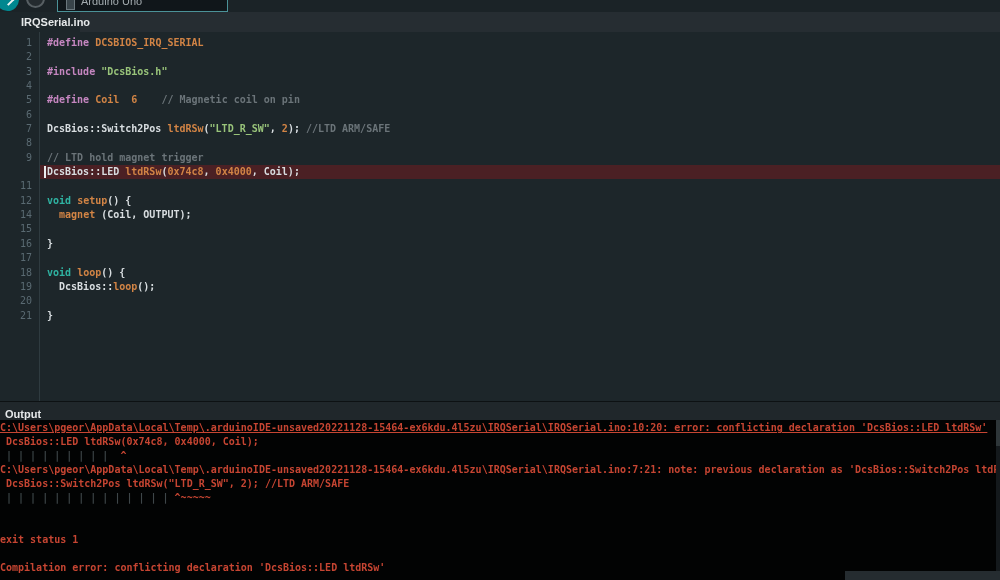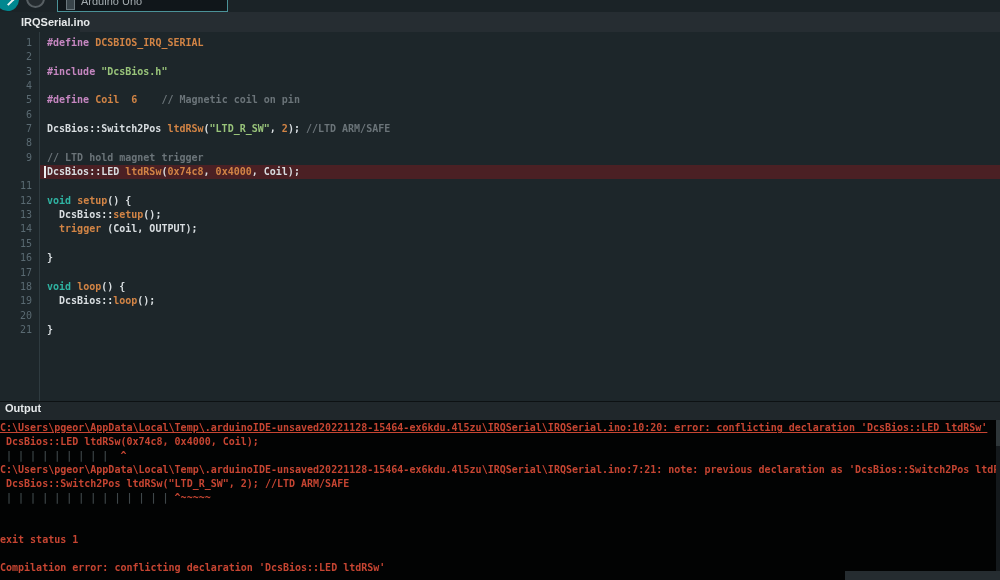--- a/index.html
+++ b/index.html
@@ -34,21 +34,21 @@
   .cursor{position:absolute;left:-3px;top:1px;width:2px;height:12px;background:#e9edef;}
   .tk-pp{color:#c586c0;}
   .tk-id{color:#d28445;}
   .tk-str{color:#99c47a;}
   .tk-cm{color:#6b7479;}
   .tk-kw{color:#2fb3a2;}
   .tk-tx{color:#d8dde0;}
 
   
   .output-header{position:absolute;top:401px;left:0;right:0;height:19px;background:#20272b;border-top:1px solid #0d1113;
-                 color:#e6e9eb;font-size:11px;font-weight:bold;display:flex;align-items:flex-start;padding-left:5px;box-sizing:border-box;}
+                 color:#e6e9eb;font-size:11px;font-weight:bold;display:flex;align-items:flex-end;padding-left:5px;box-sizing:border-box;}
   .console{position:absolute;top:420px;left:0;right:0;bottom:0;background:#020303;
            font-family:"DejaVu Sans Mono","Liberation Mono",monospace;font-size:10px;font-weight:bold;overflow:hidden;}
   #console-lines{position:absolute;top:1px;left:0;right:0;}
   .con-row{height:14px;line-height:14px;white-space:pre;padding-left:0;}
   .cs-link{color:#c64532;text-decoration:underline;cursor:pointer;}
   .cs-err{color:#c64532;}
   .cs-dim{color:#3e4649;}
   .vscroll-track{position:absolute;right:0;top:0;width:4px;bottom:0;background:#14191c;}
   .vscroll-thumb{position:absolute;right:0;top:0;width:4px;height:26px;background:#2e3639;}
   .hscroll-thumb{position:absolute;left:845px;right:0;bottom:0;height:9px;background:#252c30;}
@@ -80,22 +80,21 @@
         <div class="ed-row"><span class="ln">3</span><span class="code"><span class="tk-pp">#include </span><span class="tk-str">"DcsBios.h"</span></span></div>
         <div class="ed-row"><span class="ln">4</span><span class="code"></span></div>
         <div class="ed-row"><span class="ln">5</span><span class="code"><span class="tk-pp">#define </span><span class="tk-id">Coil</span><span class="tk-tx">  </span><span class="tk-id">6</span><span class="tk-tx">    </span><span class="tk-cm">// Magnetic coil on pin</span></span></div>
         <div class="ed-row"><span class="ln">6</span><span class="code"></span></div>
         <div class="ed-row"><span class="ln">7</span><span class="code"><span class="tk-tx">DcsBios::Switch2Pos </span><span class="tk-id">ltdRSw</span><span class="tk-tx">(</span><span class="tk-str">"LTD_R_SW"</span><span class="tk-tx">, </span><span class="tk-id">2</span><span class="tk-tx">); </span><span class="tk-cm">//LTD ARM/SAFE</span></span></div>
         <div class="ed-row"><span class="ln">8</span><span class="code"></span></div>
         <div class="ed-row"><span class="ln">9</span><span class="code"><span class="tk-cm">// LTD hold magnet trigger</span></span></div>
         <div class="ed-row err-row"><span class="ln ln-active">10</span><span class="code"><span class="cursor"></span><span class="tk-tx">DcsBios::LED </span><span class="tk-id">ltdRSw</span><span class="tk-tx">(</span><span class="tk-id">0x74c8</span><span class="tk-tx">, </span><span class="tk-id">0x4000</span><span class="tk-tx">, Coil);</span></span></div>
         <div class="ed-row"><span class="ln">11</span><span class="code"></span></div>
         <div class="ed-row"><span class="ln">12</span><span class="code"><span class="tk-kw">void</span><span class="tk-tx"> </span><span class="tk-id">setup</span><span class="tk-tx">() {</span></span></div>
-        <div class="ed-row"><span class="ln">13</span><span class="code"><span class="tk-tx">  DcsBios::</span><span class="tk-id">setup</span><span class="tk-tx">();</span></span></div>
-        <div class="ed-row"><span class="ln">14</span><span class="code"><span class="tk-tx">  </span><span class="tk-id">trigger</span><span class="tk-tx"> (Coil, OUTPUT);</span></span></div>
+        <div class="ed-row"><span class="ln">14</span><span class="code"><span class="tk-tx">  </span><span class="tk-id">magnet</span><span class="tk-tx"> (Coil, OUTPUT);</span></span></div>
         <div class="ed-row"><span class="ln">15</span><span class="code"></span></div>
         <div class="ed-row"><span class="ln">16</span><span class="code"><span class="tk-tx">}</span></span></div>
         <div class="ed-row"><span class="ln">17</span><span class="code"></span></div>
         <div class="ed-row"><span class="ln">18</span><span class="code"><span class="tk-kw">void</span><span class="tk-tx"> </span><span class="tk-id">loop</span><span class="tk-tx">() {</span></span></div>
         <div class="ed-row"><span class="ln">19</span><span class="code"><span class="tk-tx">  DcsBios::</span><span class="tk-id">loop</span><span class="tk-tx">();</span></span></div>
         <div class="ed-row"><span class="ln">20</span><span class="code"></span></div>
         <div class="ed-row"><span class="ln">21</span><span class="code"><span class="tk-tx">}</span></span></div>
       </div>
   </div>
 

